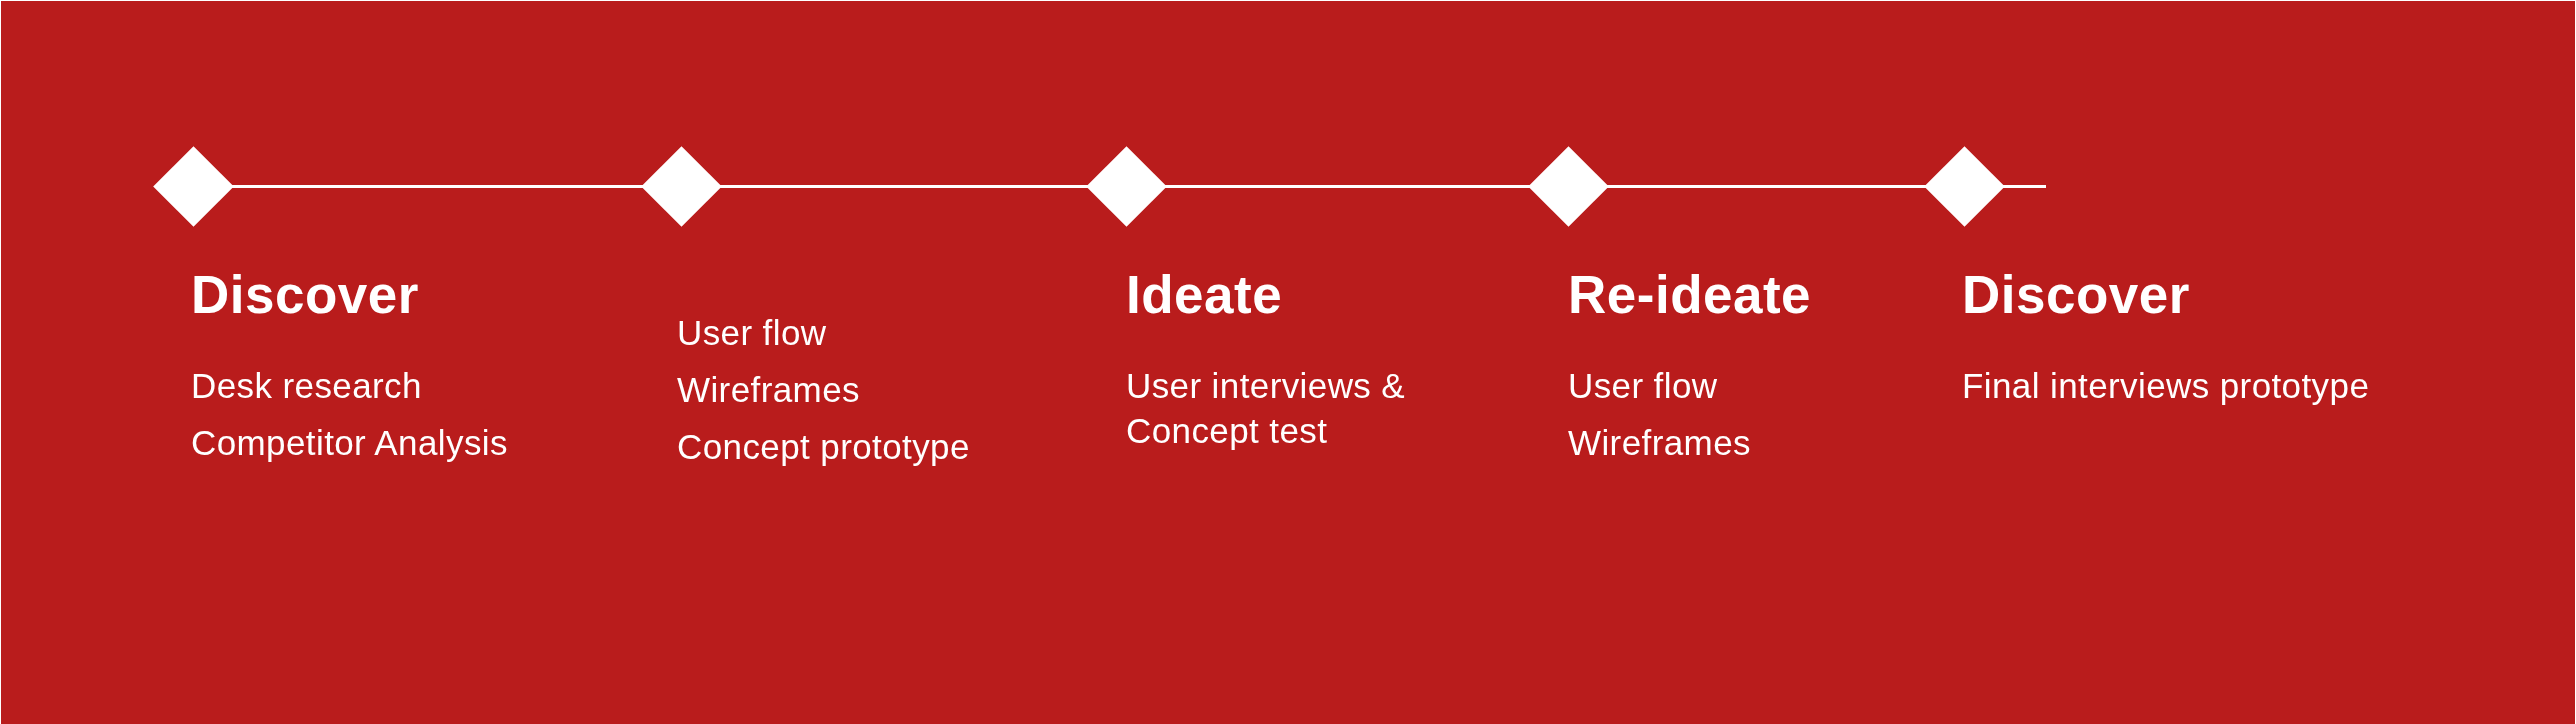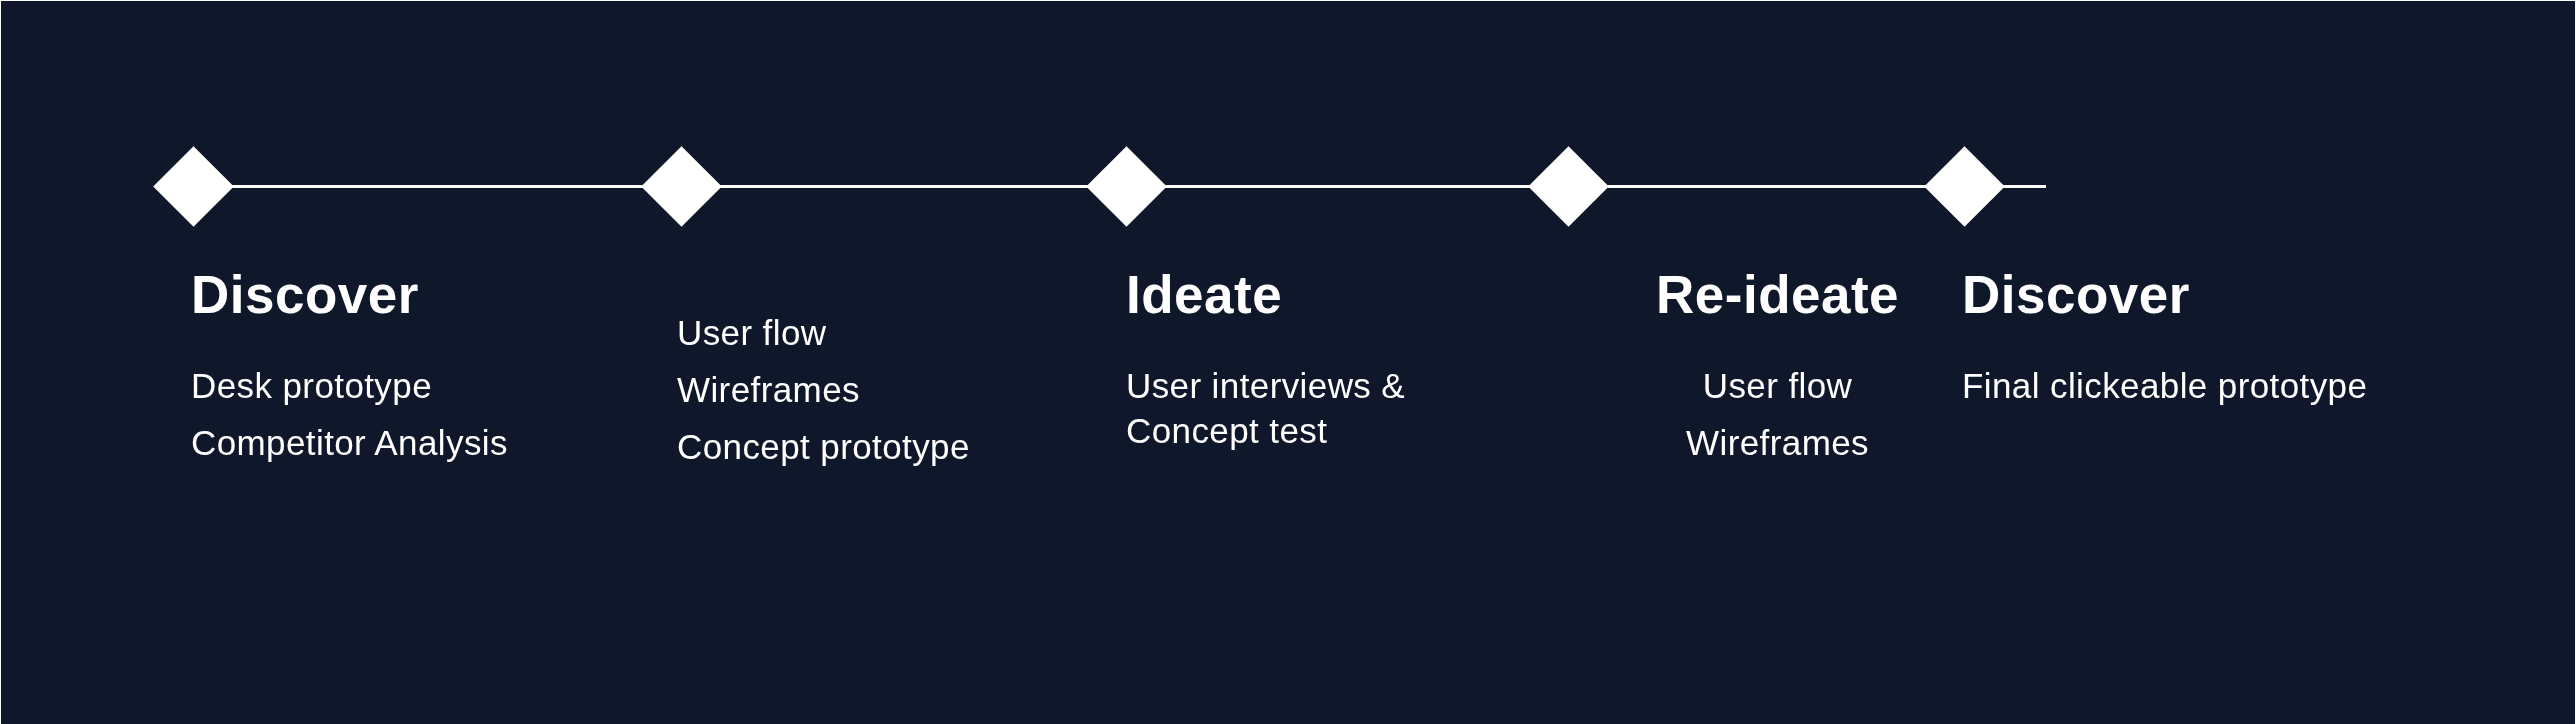--- a/index.html
+++ b/index.html
@@ -4,21 +4,21 @@
 <style>
   html, body {
     margin: 0;
     padding: 0;
     background: #000000;
   }
   .canvas {
     position: relative;
     width: 2576px;
     height: 725px;
-    background: #0f172a;
+    background: #b91c1c;
     border: 1.8px solid #ffffff;
     box-sizing: border-box;
     overflow: hidden;
     font-family: "Liberation Sans", "DejaVu Sans", sans-serif;
     color: #ffffff;
   }
   .timeline-line {
     position: absolute;
     left: 192px;
     top: 184px;
@@ -40,21 +40,21 @@
   .d4 { left: 1539px; }
   .d5 { left: 1935px; }
 
   .phase {
     position: absolute;
     top: 267px;
   }
   .p1 { left: 190px; }
   .p2 { left: 676px; }
   .p3 { left: 1125px; }
-  .p4 { left: 1655px; text-align: center; }
+  .p4 { left: 1567px; }
   .p5 { left: 1961px; }
 
   .phase h2 {
     margin: 0;
     font-size: 53px;
     line-height: 53px;
     font-weight: 700;
     letter-spacing: 0.5px;
     color: #ffffff;
     white-space: nowrap;
@@ -81,21 +81,21 @@
 
   <div class="diamond d1"></div>
   <div class="diamond d2"></div>
   <div class="diamond d3"></div>
   <div class="diamond d4"></div>
   <div class="diamond d5"></div>
 
   <div class="phase p1">
     <h2>Discover</h2>
     <div class="items">
-      <div class="item">Desk prototype</div>
+      <div class="item">Desk research</div>
       <div class="item">Competitor Analysis</div>
     </div>
   </div>
 
   <div class="phase p2">
     <div class="items">
       <div class="item">User flow</div>
       <div class="item">Wireframes</div>
       <div class="item">Concept prototype</div>
     </div>
@@ -113,18 +113,18 @@
     <h2>Re-ideate</h2>
     <div class="items">
       <div class="item">User flow</div>
       <div class="item">Wireframes</div>
     </div>
   </div>
 
   <div class="phase p5">
     <h2>Discover</h2>
     <div class="items">
-      <div class="item">Final clickeable prototype</div>
+      <div class="item">Final interviews prototype</div>
     </div>
   </div>
 
 </div>
 
 
 </body></html>

